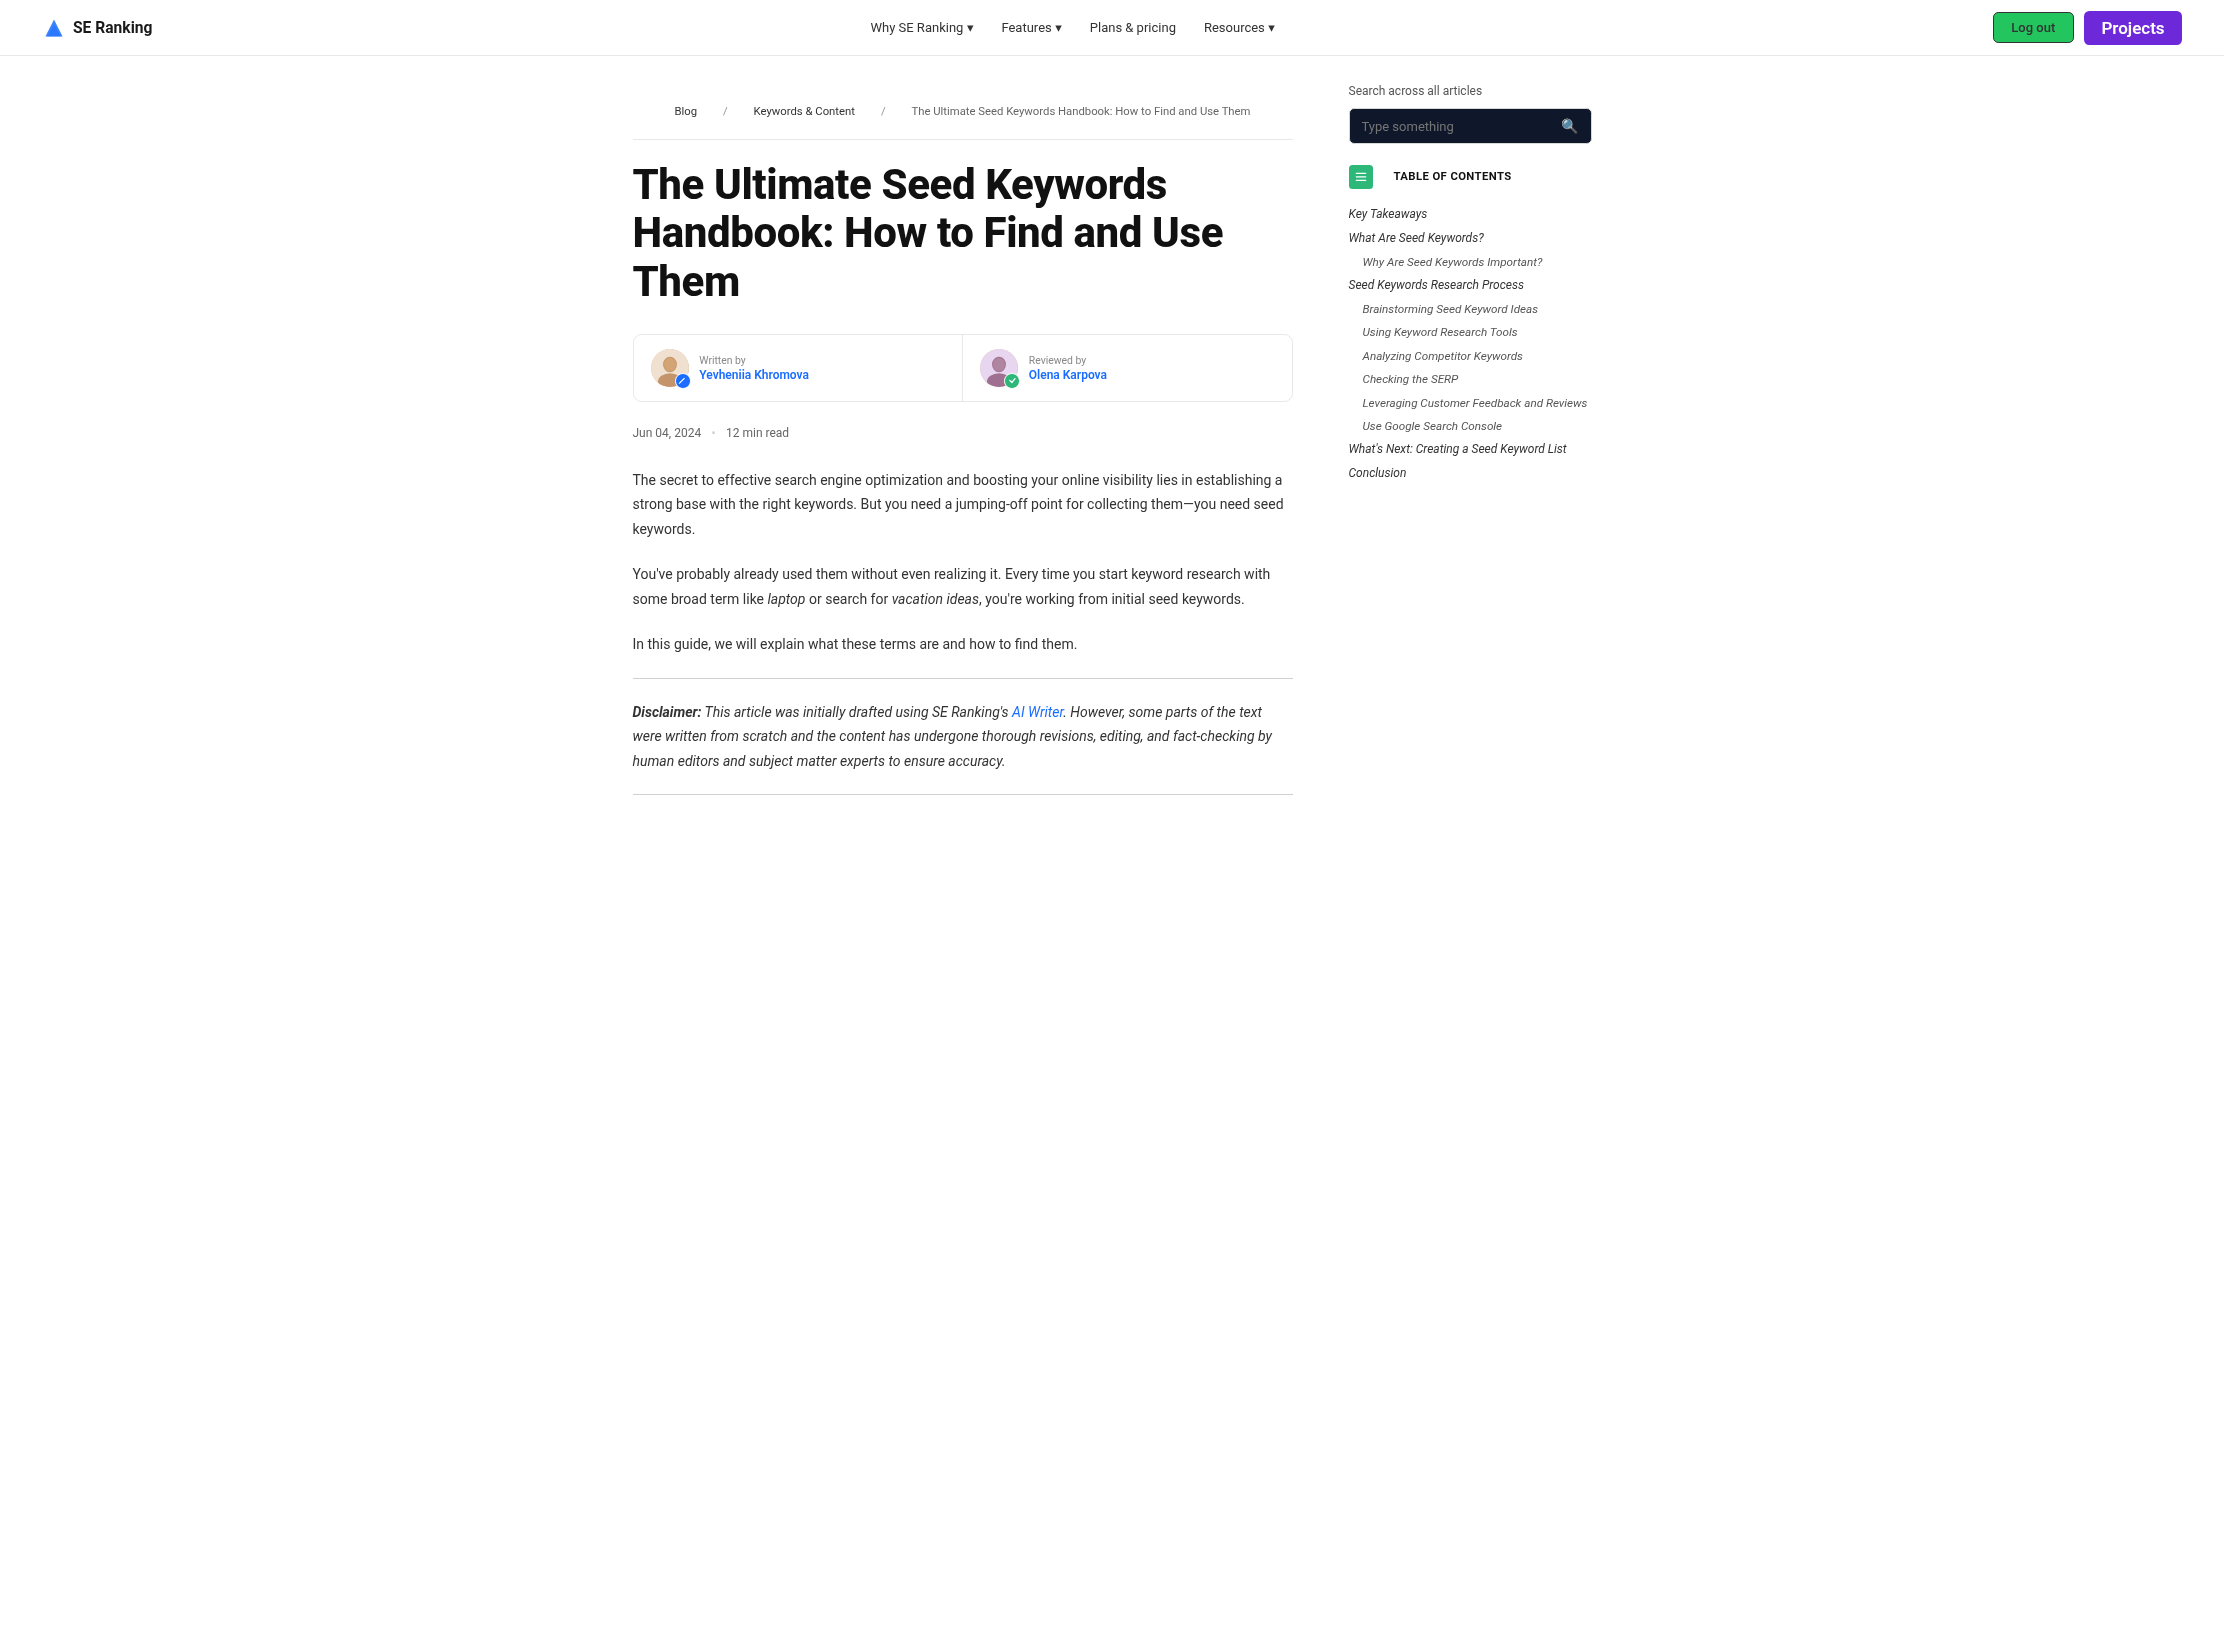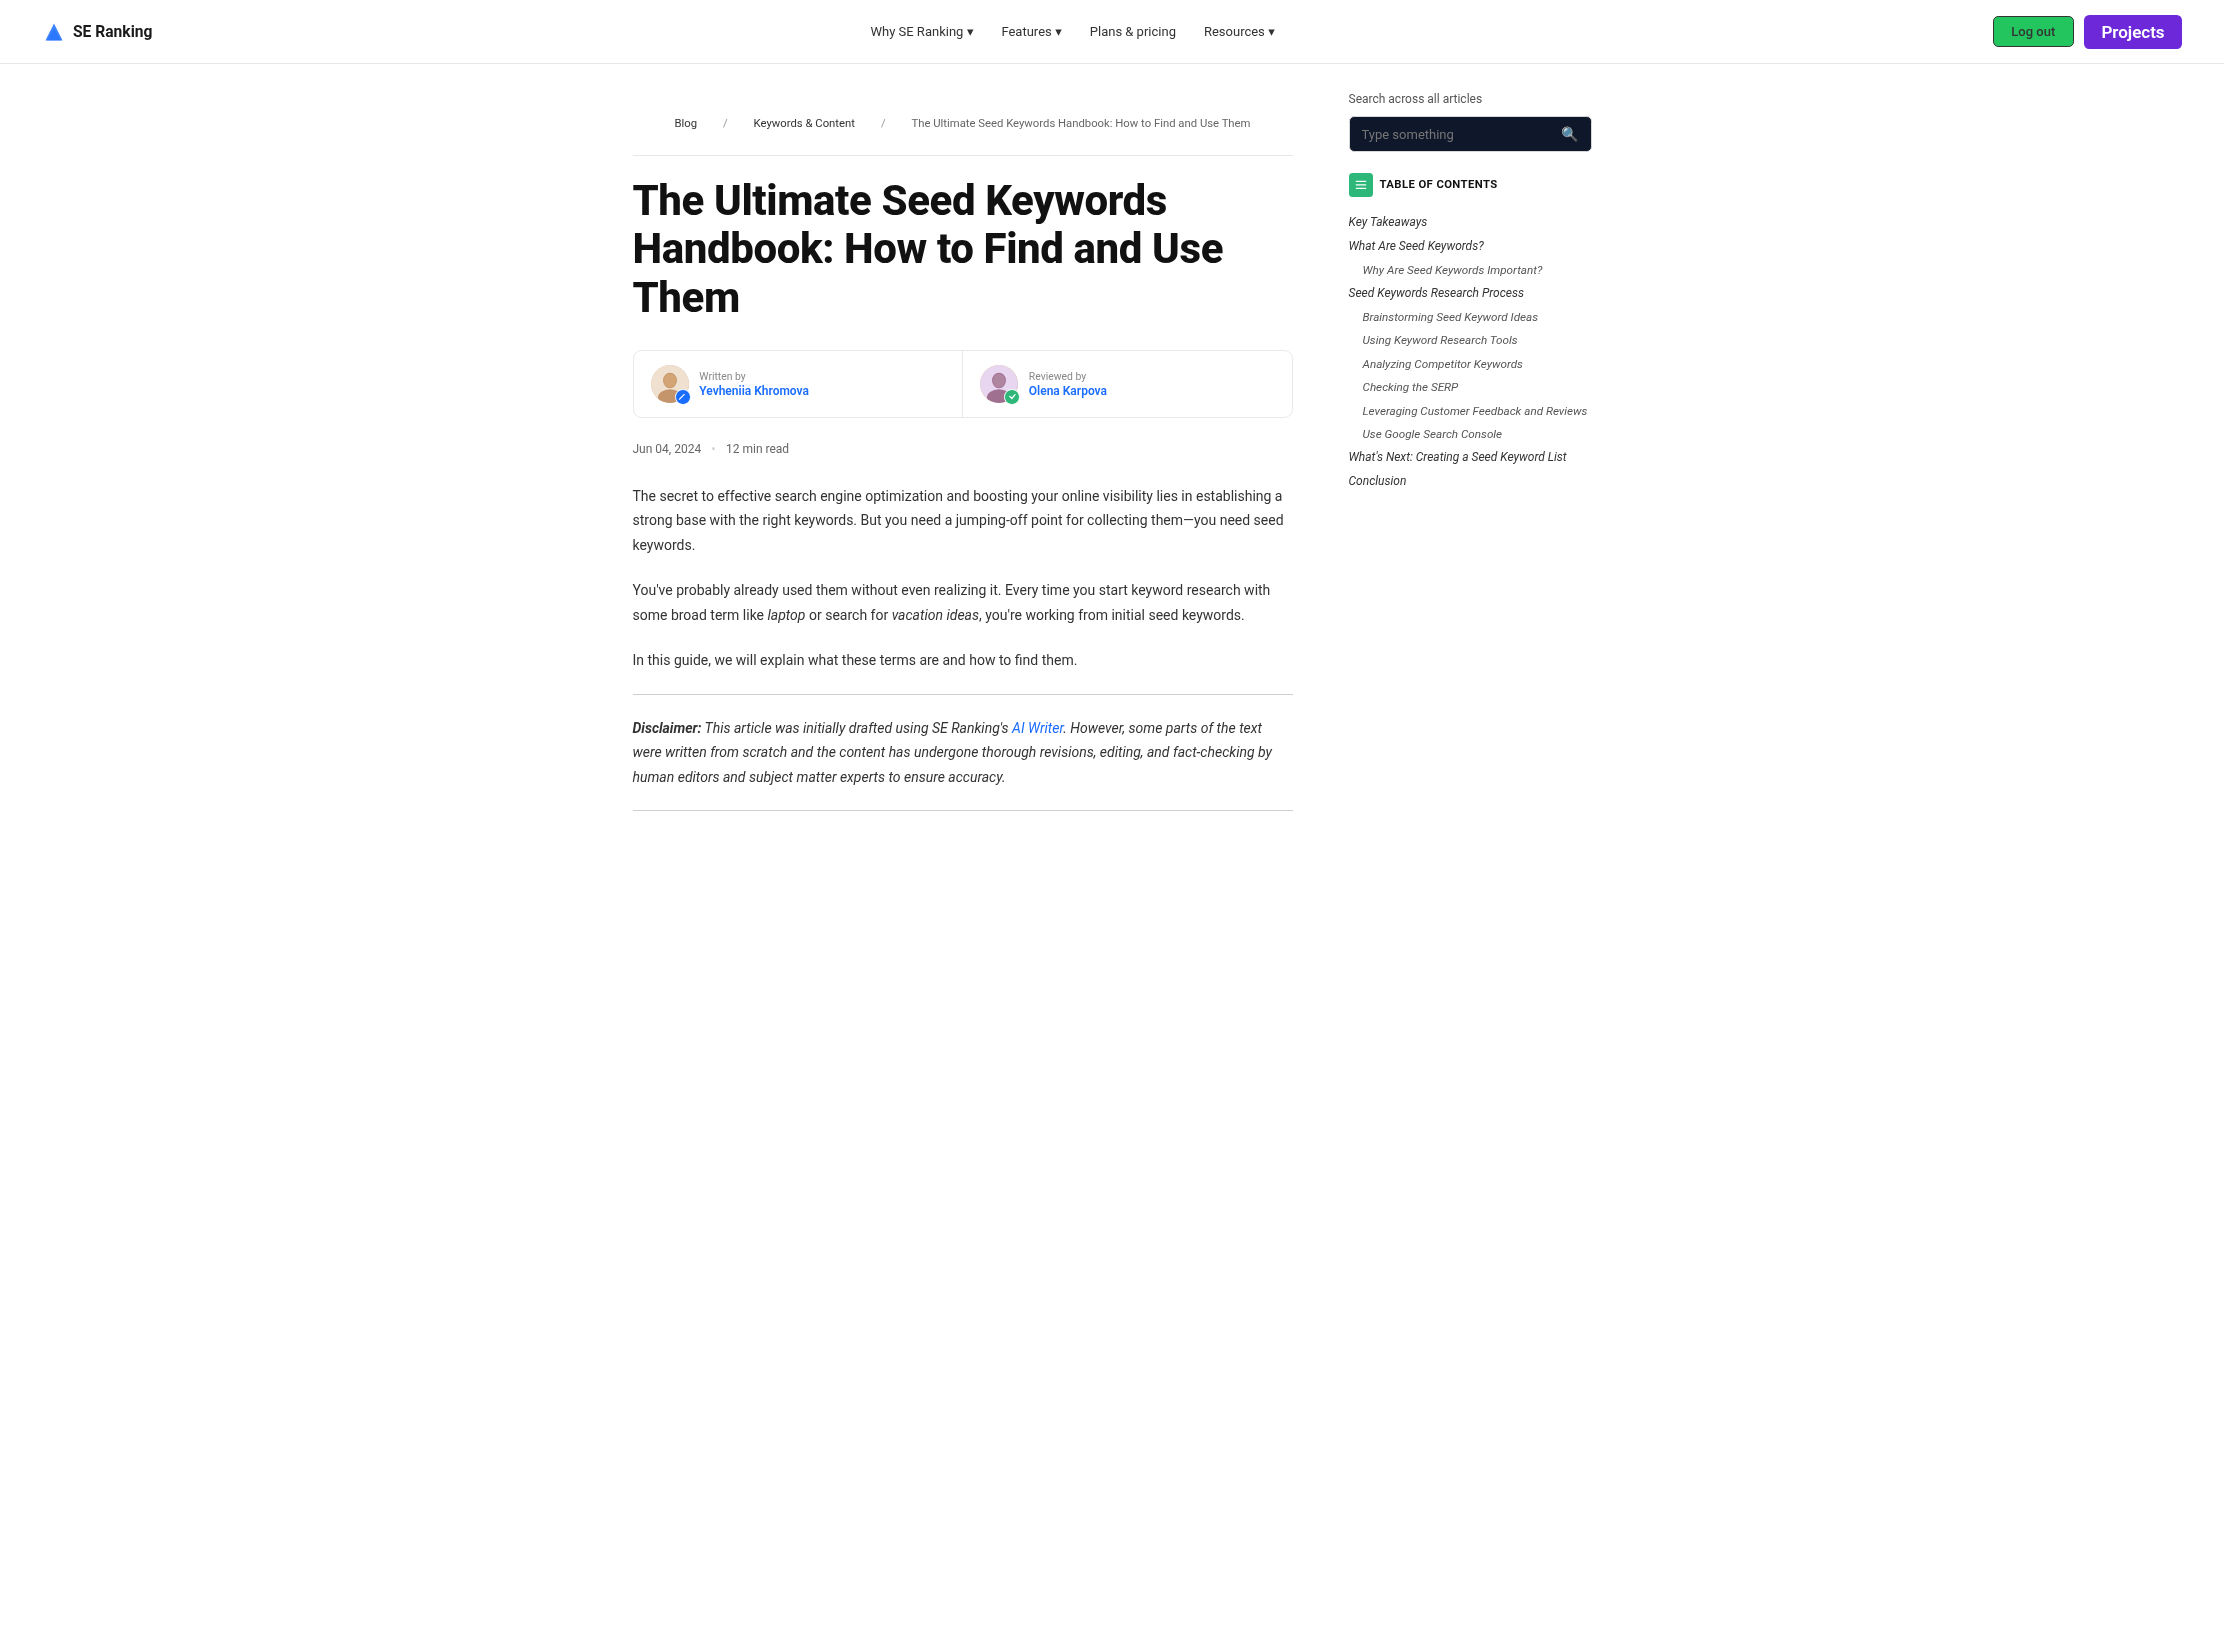--- a/index.html
+++ b/index.html
@@ -1,21 +1,21 @@
 <!DOCTYPE html>
 <html style="font-size:14px"><head>
   <meta charset="utf-8">
   <style>
     * { box-sizing: border-box; margin: 0; padding: 0; }
     body { font-family: -apple-system, BlinkMacSystemFont, 'Segoe UI', Roboto, sans-serif; background: #fff; color: #1a1a1a; }
 
     
     nav {
       display: flex; align-items: center; justify-content: space-between;
-      padding: 16px 42px; height: 64px; border-bottom: 0.9px solid #e8e8e8;
+      padding: 16px 42px; height: 56px; border-bottom: 0.9px solid #e8e8e8;
       position: sticky; top: 0; background: #fff; z-index: 100;
     }
     .nav-logo { display: flex; align-items: center; gap: 7px; text-decoration: none; }
     .logo-icon { width: 24px; height: 24px; }
     .logo-text { font-size: 15.6px; font-weight: 700; color: #1a1a1a; }
     .nav-links { display: flex; align-items: center; gap: 28px; }
     .nav-link {
       font-size: 13px; color: #333; text-decoration: none; cursor: pointer;
       display: flex; align-items: center; gap: 3.5px;
       background: none; border: none; font-family: inherit;
@@ -104,21 +104,21 @@
       background: #0f172a;
     }
     .search-box input {
       border: none; outline: none; flex: 1;
       font-size: 13px; color: #999; font-family: inherit;
       background: transparent;
     }
     .search-icon { color: #888; font-size: 14px; cursor: pointer; }
 
     .toc-header {
-      display: flex; align-items: center; gap: 7px;
+      display: flex; align-items: center; gap: 21px;
       margin-bottom: 14px;
     }
     .toc-icon {
       width: 24px; height: 24px; background: #2db87a; border-radius: 3.5px;
       display: flex; align-items: center; justify-content: center;
     }
     .toc-title { font-size: 11.3px; font-weight: 700; letter-spacing: 0.4px; color: #111; text-transform: uppercase; }
 
     .toc-list { list-style: none; }
     .toc-item { padding: 3.5px 0; font-style: italic; }

